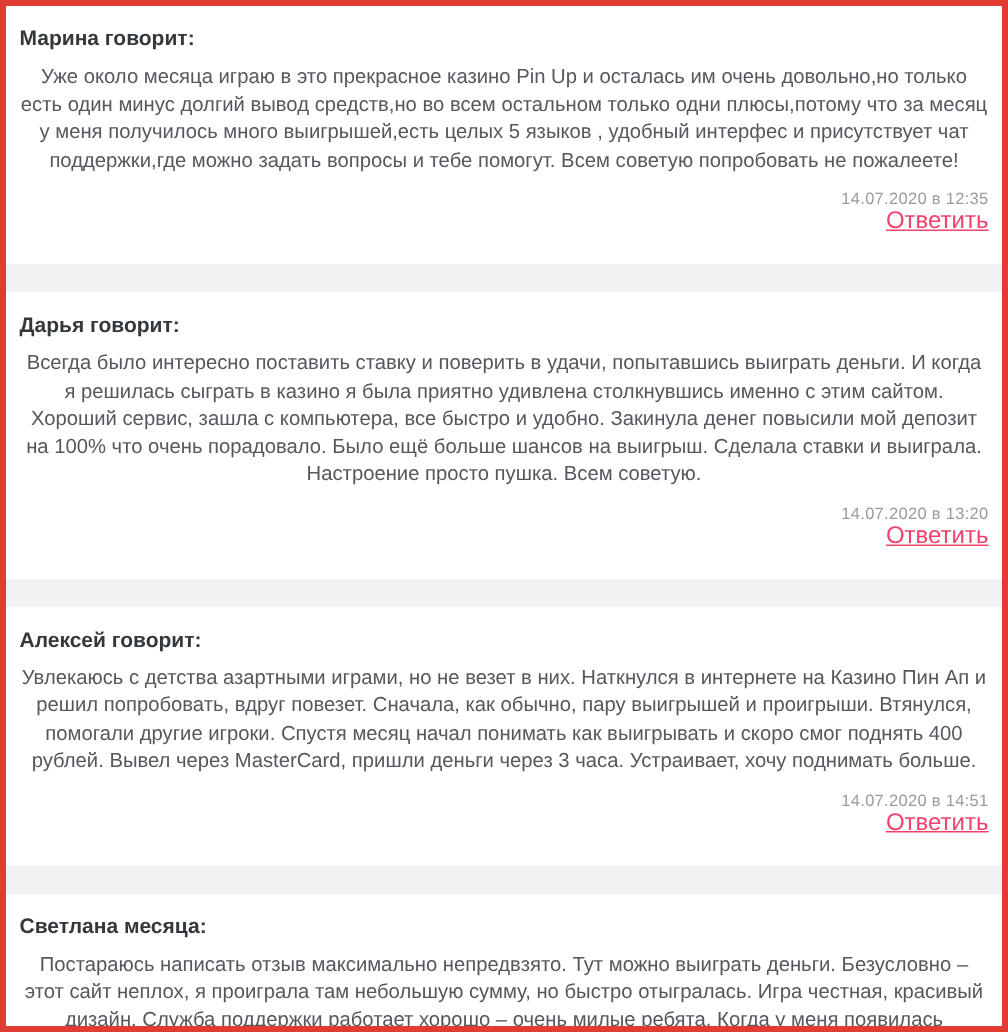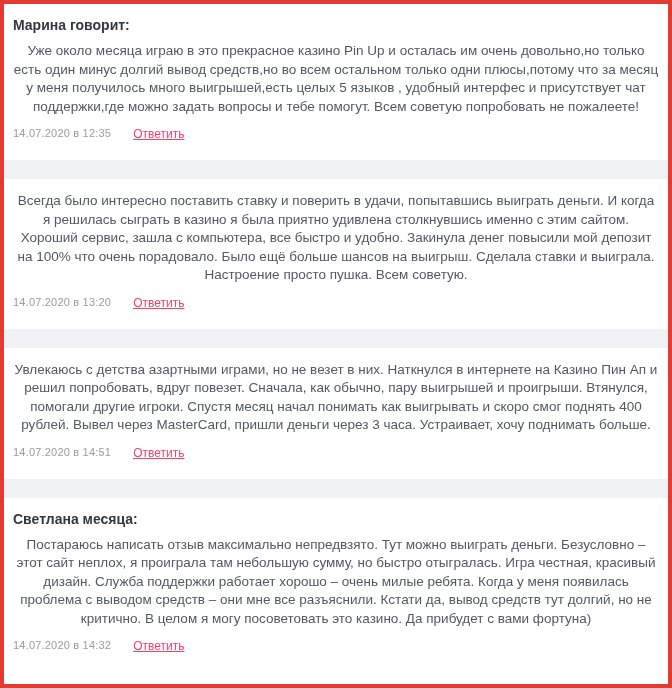--- a/index.html
+++ b/index.html
@@ -24,31 +24,32 @@
   }
   .comment-body {
     margin: 0 0 9px 0;
     font-size: 13.5px;
     line-height: 18.5px;
     color: #54585e;
     text-align: center;
   }
   .comment-meta {
     display: flex;
-    align-items: flex-start;
+    align-items: flex-end;
     padding-top: 2px;
+    flex-direction: column;
   }
   .comment-date {
     font-size: 11px;
     color: #9b9b9b;
     letter-spacing: 0.2px;
   }
   .reply-link {
     margin-left: 22px;
-    font-size: 12px;
+    font-size: 16px;
     color: #f1426b;
     text-decoration: underline;
     cursor: pointer;
   }
   .separator {
     height: 19px;
     background: #f1f2f4;
   }
 </style>
 </head>
@@ -61,30 +62,32 @@
     <p class="comment-body">Уже около месяца играю в это прекрасное казино Pin Up и осталась им очень довольно,но только есть один минус долгий вывод средств,но во всем остальном только одни плюсы,потому что за месяц у меня получилось много выигрышей,есть целых 5 языков , удобный интерфес и присутствует чат поддержки,где можно задать вопросы и тебе помогут. Всем советую попробовать не пожалеете!</p>
     <div class="comment-meta">
       <span class="comment-date">14.07.2020 в 12:35</span>
       <a class="reply-link">Ответить</a>
     </div>
   </article>
 
   <div class="separator"></div>
 
   <article class="comment">
+    <h4 class="comment-author">Дарья говорит:</h4>
     <p class="comment-body">Всегда было интересно поставить ставку и поверить в удачи, попытавшись выиграть деньги. И когда я решилась сыграть в казино я была приятно удивлена столкнувшись именно с этим сайтом. Хороший сервис, зашла с компьютера, все быстро и удобно. Закинула денег повысили мой депозит на 100% что очень порадовало. Было ещё больше шансов на выигрыш. Сделала ставки и выиграла. Настроение просто пушка. Всем советую.</p>
     <div class="comment-meta">
       <span class="comment-date">14.07.2020 в 13:20</span>
       <a class="reply-link">Ответить</a>
     </div>
   </article>
 
   <div class="separator"></div>
 
   <article class="comment">
+    <h4 class="comment-author">Алексей говорит:</h4>
     <p class="comment-body">Увлекаюсь с детства азартными играми, но не везет в них. Наткнулся в интернете на Казино Пин Ап и решил попробовать, вдруг повезет. Сначала, как обычно, пару выигрышей и проигрыши. Втянулся, помогали другие игроки. Спустя месяц начал понимать как выигрывать и скоро смог поднять 400 рублей. Вывел через MasterCard, пришли деньги через 3 часа. Устраивает, хочу поднимать больше.</p>
     <div class="comment-meta">
       <span class="comment-date">14.07.2020 в 14:51</span>
       <a class="reply-link">Ответить</a>
     </div>
   </article>
 
   <div class="separator"></div>
 
   <article class="comment">

